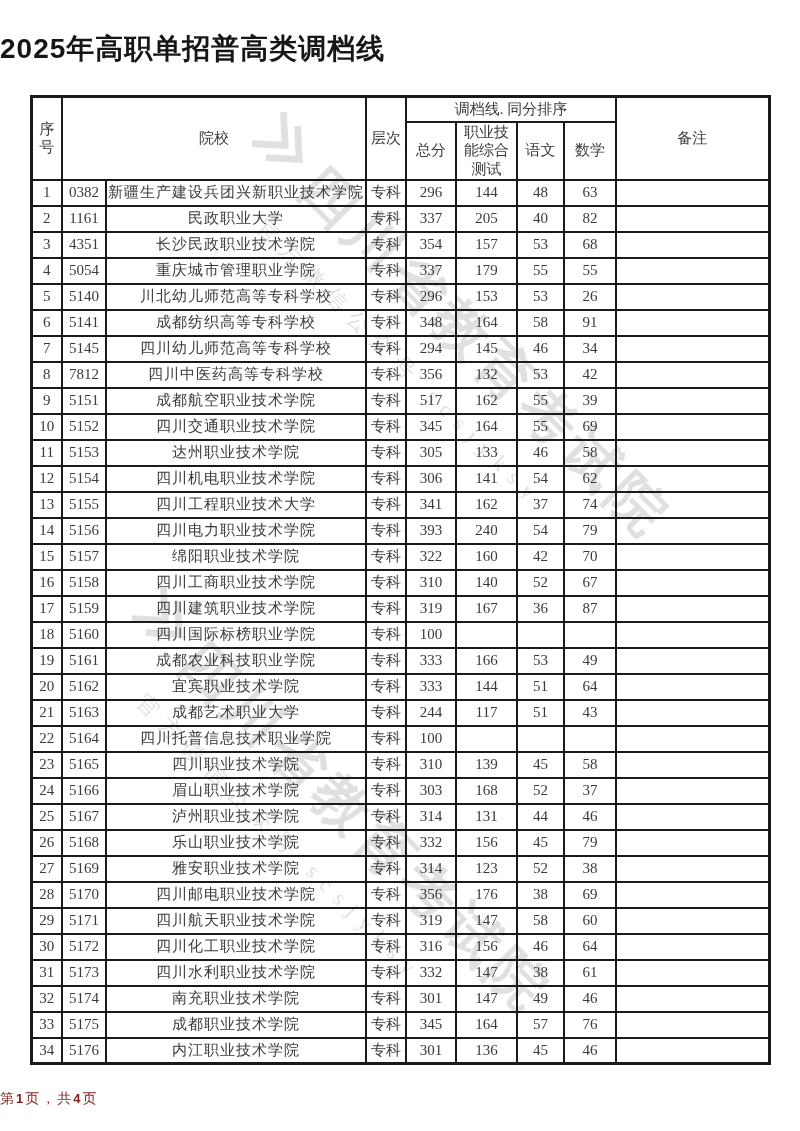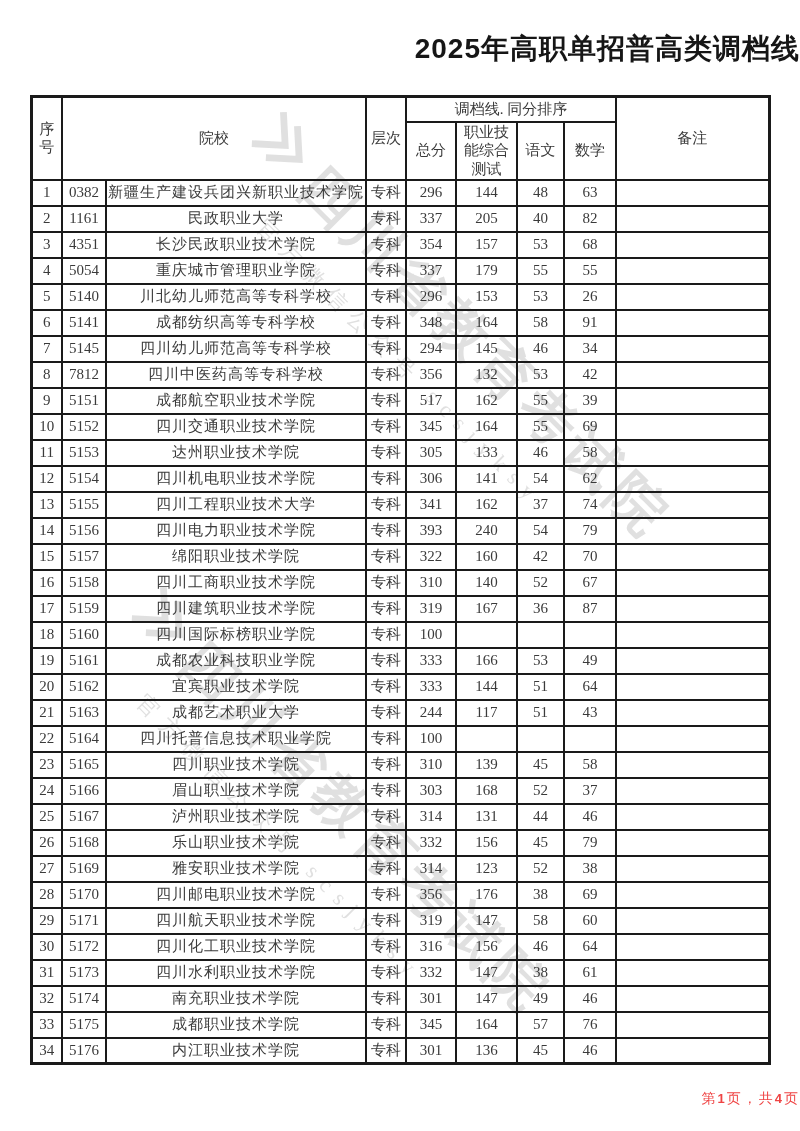--- a/index.html
+++ b/index.html
@@ -34,21 +34,21 @@
   .wm-small {
     margin:14px 0 0 70px;
     font-size:22px; letter-spacing:10px;
   }
   .wm-logo { flex:0 0 auto; }
 
   
   .title {
     position:relative; z-index:1;
     padding-top:30px;
-    text-align:right;
+    text-align:left;
     font-family:"Liberation Sans","DejaVu Sans",sans-serif;
     font-weight:bold;
     font-size:28px;
     color:#161616;
     letter-spacing:1px;
   }
 
   
   table.score {
     position:relative; z-index:1;
@@ -76,23 +76,23 @@
   th.h-skill { font-size:13px;border-radius:9px; }
   th.h-seq   { line-height:1.3; }
   td.c-name  { letter-spacing:1px; }
 
   
   .footer {
     position:absolute;
     left:0; right:0;
     top:1090px;
     z-index:1;
-    text-align:right;
+    text-align:left;
     font-size:14px;
-    color:#ef4444;
+    color:#7f1d1d;
     letter-spacing:2px;
   }
   .footer b { font-family:"Liberation Sans","DejaVu Sans",sans-serif; font-size:13px; }
 </style>
 </head>
 <body>
 
 <div class="page">
 
   <div class="watermark wm-a">

